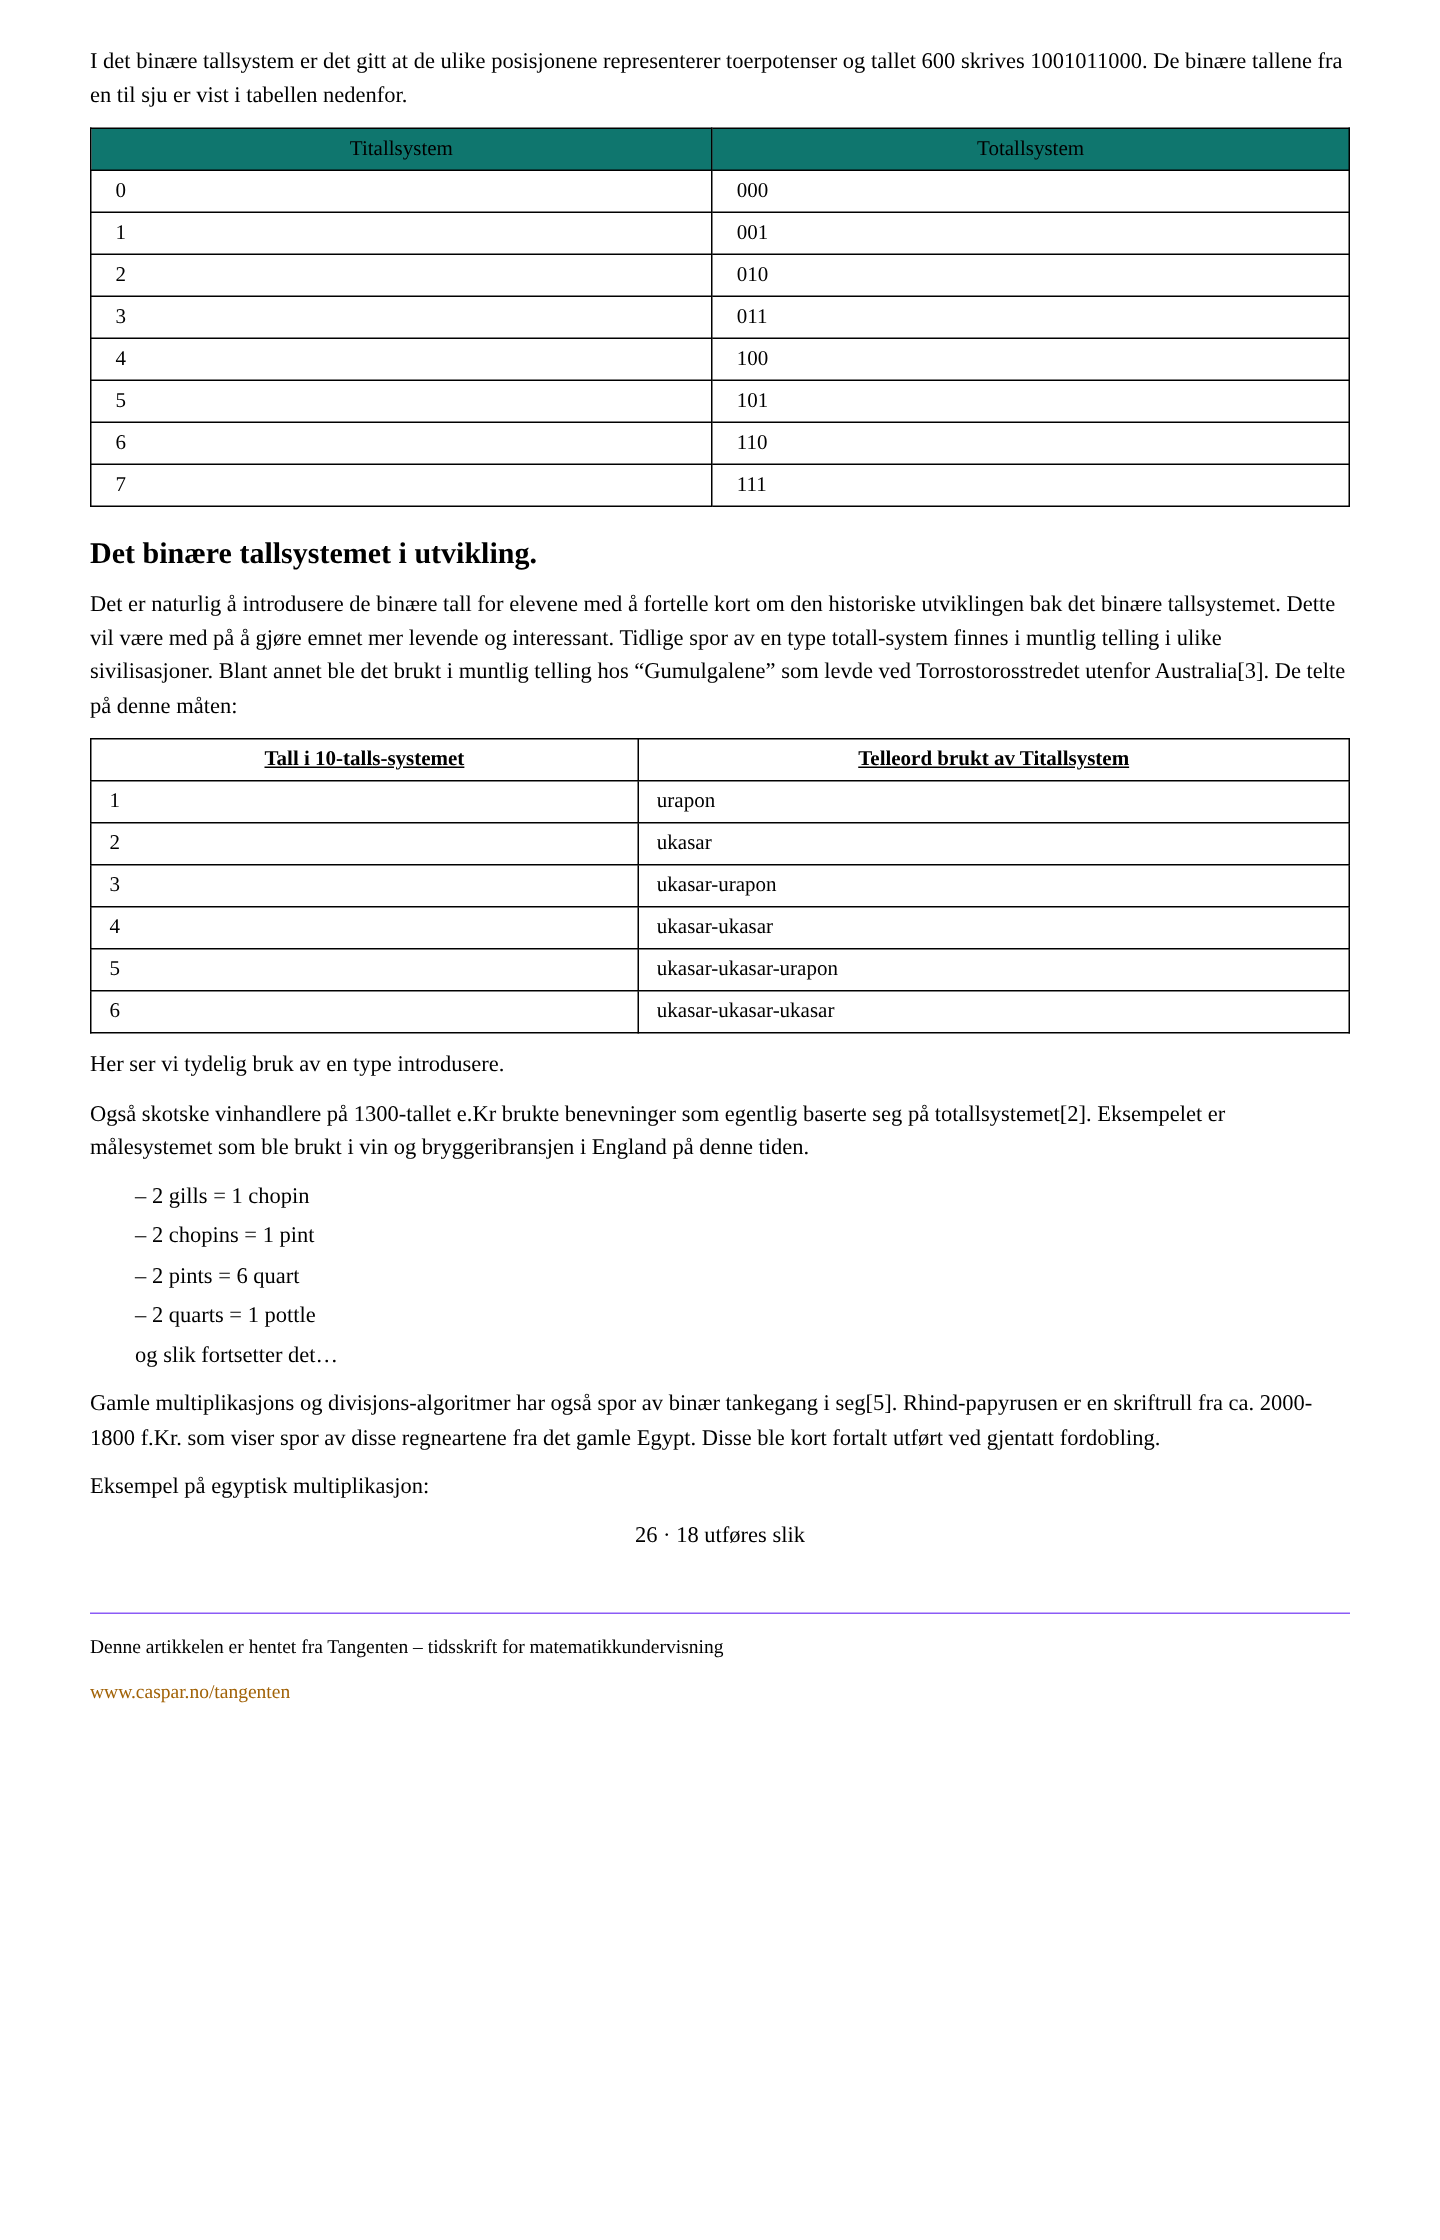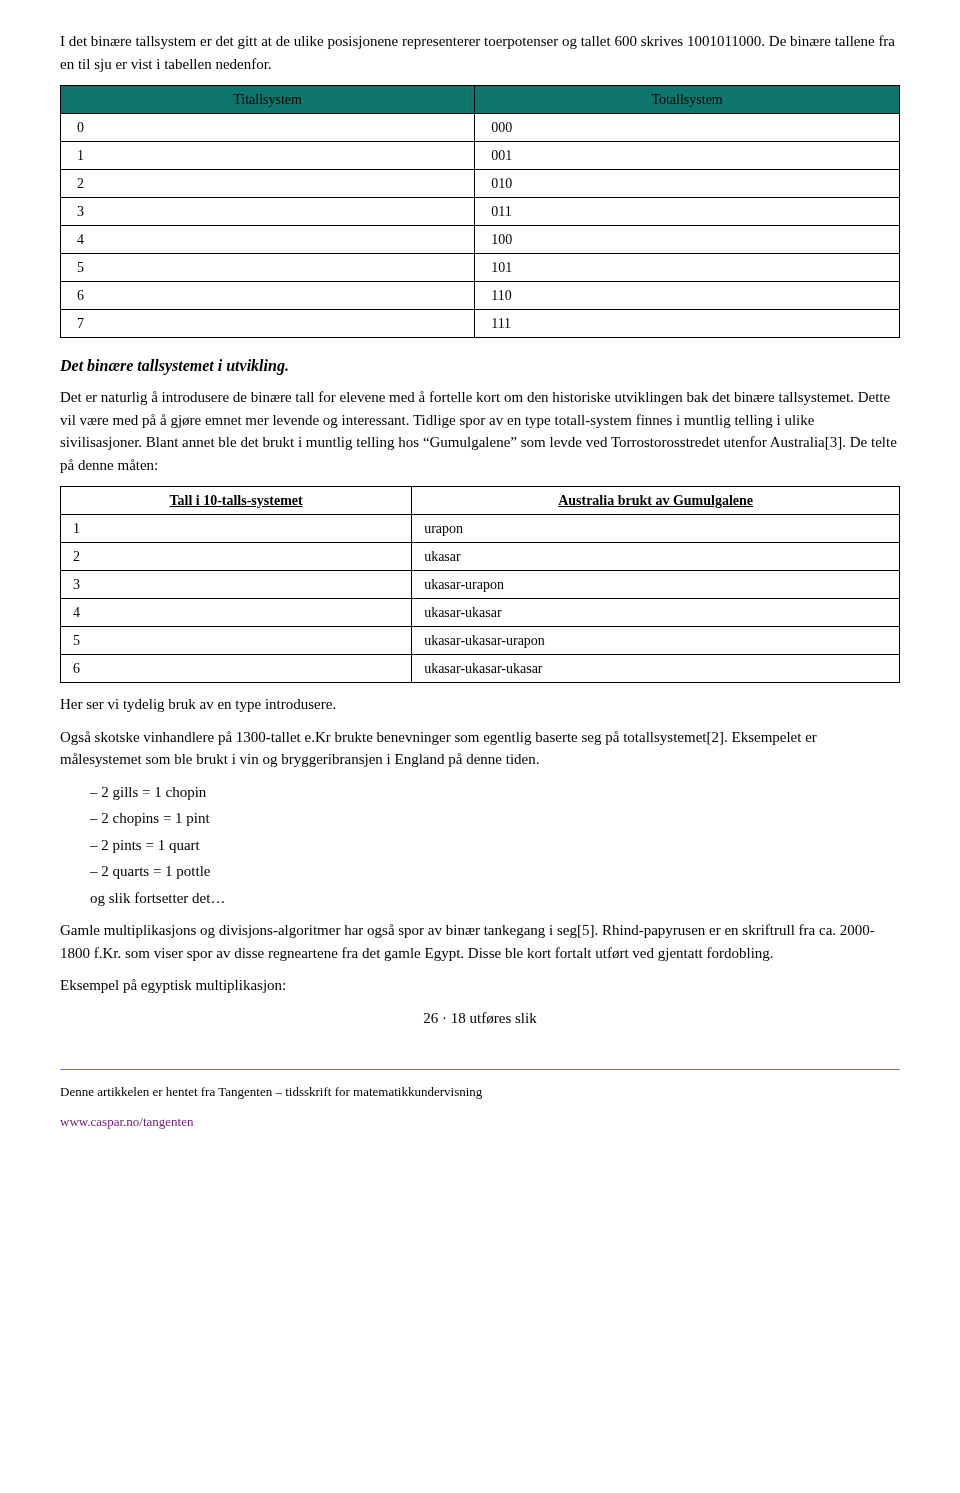--- a/index.html
+++ b/index.html
@@ -15,23 +15,22 @@
     }
     .content {
       max-width: 840px;
       margin: 0 auto;
     }
     p {
       margin-bottom: 10px;
     }
     .section-title {
       font-weight: bold;
-      font-size: 16px;
+      font-size: 20px;
       margin-bottom: 8px;
-      font-style: italic;
     }
     table.binary-table {
       border-collapse: collapse;
       margin-bottom: 16px;
       width: 100%;
     }
     table.binary-table td {
       border: 1px solid #000;
       padding: 3px 16px;
       font-size: 14px;
@@ -63,21 +62,21 @@
       margin-bottom: 4px;
     }
     .footer {
       border-top: 1px solid #8b5cf6;
       margin-top: 40px;
       padding: 12px 0 6px 0;
       font-size: 13px;
       color: #000;
     }
     .footer a {
-      color: #701a75;
+      color: #a16207;
       text-decoration: none;
     }
     .math-line {
       font-family: "Times New Roman", serif;
       margin-bottom: 6px;
       text-align: center;
     }
   </style>
 </head>
 <body>
@@ -130,21 +129,21 @@
   </table>
 
   <p class="section-title">Det binære tallsystemet i utvikling.</p>
 
   <p>Det er naturlig å introdusere de binære tall for elevene med å fortelle kort om den historiske utviklingen bak det binære tallsystemet. Dette vil være med på å gjøre emnet mer levende og interessant. Tidlige spor av en type totall-system finnes i muntlig telling i ulike sivilisasjoner. Blant annet ble det brukt i muntlig telling hos “Gumulgalene” som levde ved Torrostorosstredet utenfor Australia[3]. De telte på denne måten:</p>
 
   <table class="gumulgalene-table">
     <thead>
       <tr>
         <th>Tall i 10-talls-systemet</th>
-        <th>Australia brukt av Gumulgalene</th>
+        <th>Telleord brukt av Titallsystem</th>
       </tr>
     </thead>
     <tbody id="gumulgalene-table-body">
     <tr>
           <td>1</td>
           <td>urapon</td>
         </tr>
         <tr>
           <td>2</td>
           <td>ukasar</td>
@@ -168,21 +167,21 @@
       </tbody>
   </table>
 
   <p>Her ser vi tydelig bruk av en type introdusere.</p>
 
   <p>Også skotske vinhandlere på 1300-tallet e.Kr brukte benevninger som egentlig baserte seg på totallsystemet[2]. Eksempelet er målesystemet som ble brukt i vin og bryggeribransjen i England på denne tiden.</p>
 
   <div id="list-container">
       <p class="list-item">–  2 gills = 1 chopin</p>
       <p class="list-item">–  2 chopins = 1 pint</p>
-      <p class="list-item">–  2 pints = 1 quart</p>
+      <p class="list-item">–  2 pints = 6 quart</p>
       <p class="list-item">–  2 quarts = 1 pottle</p>
     </div>
 
   <p style="margin-left:30px; margin-bottom:10px;">og slik fortsetter det…</p>
 
   <p>Gamle multiplikasjons og divisjons-algoritmer har også spor av binær tankegang i seg[5]. Rhind-papyrusen er en skriftrull fra ca. 2000-1800 f.Kr. som viser spor av disse regneartene fra det gamle Egypt. Disse ble kort fortalt utført ved gjentatt fordobling.</p>
 
   <p>Eksempel på egyptisk multiplikasjon:</p>
 
   <p class="math-line">26 · 18 utføres slik</p>

